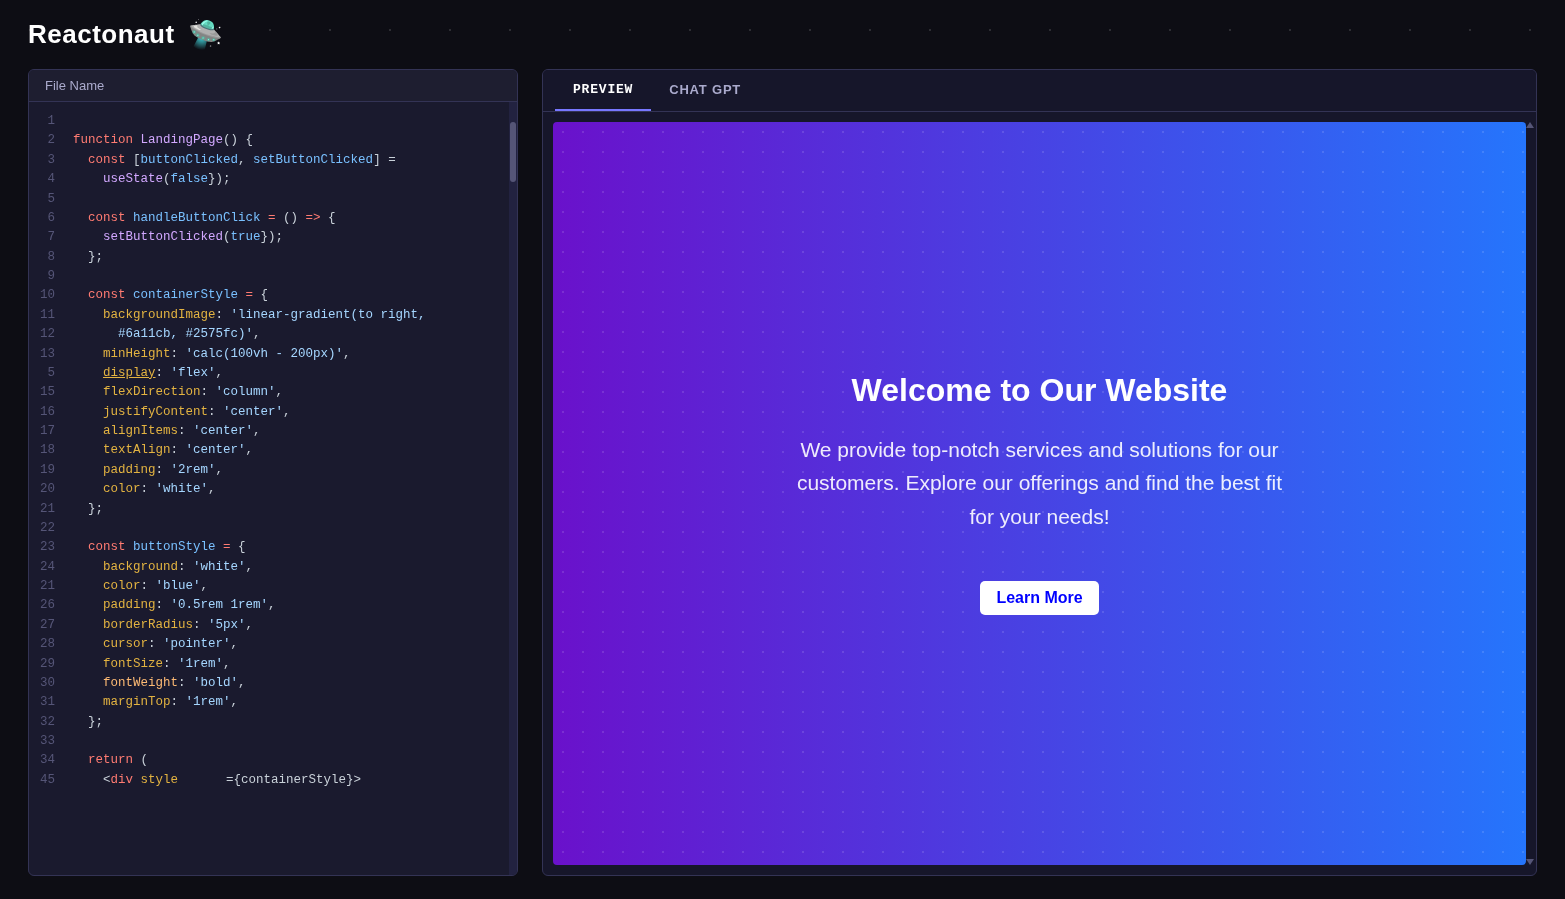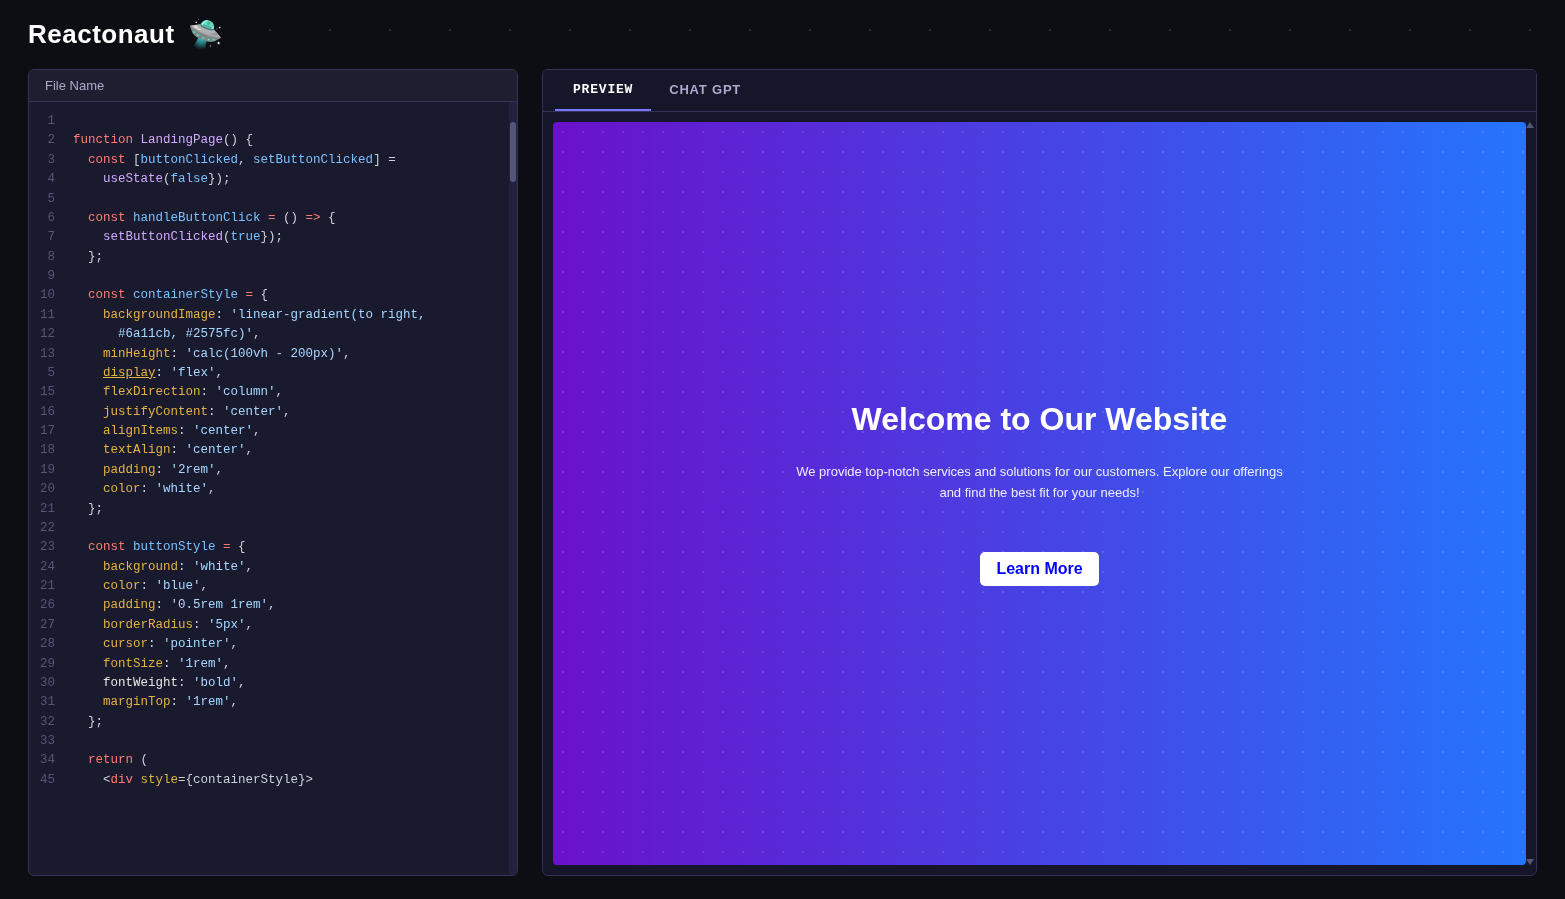--- a/index.html
+++ b/index.html
@@ -198,21 +198,21 @@
     .preview-title {
       font-size: 32px;
       font-weight: 800;
       margin-bottom: 24px;
       color: #ffffff;
       position: relative;
       z-index: 1;
     }
 
     .preview-subtitle {
-      font-size: 13px;
+      font-size: 21px;
       color: rgba(255,255,255,0.9);
       max-width: 500px;
       line-height: 1.6;
       margin-bottom: 32px;
       position: relative;
       z-index: 1;
     }
 
     .preview-button {
       background: white;
@@ -334,26 +334,26 @@
           <div class="code-line"><span style="color: transparent;">&nbsp;&nbsp;&nbsp;&nbsp;</span><span style="color: rgb(227, 179, 65);">color</span><span style="color: rgb(201, 209, 217);">: </span><span style="color: rgb(165, 214, 255);">'white'</span><span style="color: rgb(201, 209, 217);">,</span></div>
           <div class="code-line"><span style="color: transparent;">&nbsp;&nbsp;</span><span style="color: rgb(201, 209, 217);">};</span></div>
           <div class="code-line">&nbsp;</div>
           <div class="code-line"><span style="color: transparent;">&nbsp;&nbsp;</span><span style="color: rgb(255, 123, 114);">const </span><span style="color: rgb(121, 192, 255);">buttonStyle </span><span style="color: rgb(255, 123, 114);">=</span><span style="color: rgb(201, 209, 217);"> {</span></div>
           <div class="code-line"><span style="color: transparent;">&nbsp;&nbsp;&nbsp;&nbsp;</span><span style="color: rgb(227, 179, 65);">background</span><span style="color: rgb(201, 209, 217);">: </span><span style="color: rgb(165, 214, 255);">'white'</span><span style="color: rgb(201, 209, 217);">,</span></div>
           <div class="code-line"><span style="color: transparent;">&nbsp;&nbsp;&nbsp;&nbsp;</span><span style="color: rgb(227, 179, 65);">color</span><span style="color: rgb(201, 209, 217);">: </span><span style="color: rgb(165, 214, 255);">'blue'</span><span style="color: rgb(201, 209, 217);">,</span></div>
           <div class="code-line"><span style="color: transparent;">&nbsp;&nbsp;&nbsp;&nbsp;</span><span style="color: rgb(227, 179, 65);">padding</span><span style="color: rgb(201, 209, 217);">: </span><span style="color: rgb(165, 214, 255);">'0.5rem 1rem'</span><span style="color: rgb(201, 209, 217);">,</span></div>
           <div class="code-line"><span style="color: transparent;">&nbsp;&nbsp;&nbsp;&nbsp;</span><span style="color: rgb(227, 179, 65);">borderRadius</span><span style="color: rgb(201, 209, 217);">: </span><span style="color: rgb(165, 214, 255);">'5px'</span><span style="color: rgb(201, 209, 217);">,</span></div>
           <div class="code-line"><span style="color: transparent;">&nbsp;&nbsp;&nbsp;&nbsp;</span><span style="color: rgb(227, 179, 65);">cursor</span><span style="color: rgb(201, 209, 217);">: </span><span style="color: rgb(165, 214, 255);">'pointer'</span><span style="color: rgb(201, 209, 217);">,</span></div>
           <div class="code-line"><span style="color: transparent;">&nbsp;&nbsp;&nbsp;&nbsp;</span><span style="color: rgb(227, 179, 65); text-align: right;">fontSize</span><span style="color: rgb(201, 209, 217);">: </span><span style="color: rgb(165, 214, 255);">'1rem'</span><span style="color: rgb(201, 209, 217);">,</span></div>
-          <div class="code-line"><span style="color: transparent;">&nbsp;&nbsp;&nbsp;&nbsp;</span><span style="color: #e5e5e5;">fontWeight</span><span style="color: rgb(201, 209, 217);">: </span><span style="color: rgb(165, 214, 255);">'bold'</span><span style="color: rgb(201, 209, 217);">,</span></div>
+          <div class="code-line"><span style="color: transparent;">&nbsp;&nbsp;&nbsp;&nbsp;</span><span style="color: #fdba74;">fontWeight</span><span style="color: rgb(201, 209, 217);">: </span><span style="color: rgb(165, 214, 255);">'bold'</span><span style="color: rgb(201, 209, 217);">,</span></div>
           <div class="code-line"><span style="color: transparent;">&nbsp;&nbsp;&nbsp;&nbsp;</span><span style="color: rgb(227, 179, 65);">marginTop</span><span style="color: rgb(201, 209, 217);">: </span><span style="color: rgb(165, 214, 255);">'1rem'</span><span style="color: rgb(201, 209, 217);">,</span></div>
           <div class="code-line"><span style="color: transparent;">&nbsp;&nbsp;</span><span style="color: rgb(201, 209, 217);">};</span></div>
           <div class="code-line">&nbsp;</div>
           <div class="code-line"><span style="color: transparent;">&nbsp;&nbsp;</span><span style="color: rgb(255, 123, 114);">return </span><span style="color: rgb(201, 209, 217);">(</span></div>
-          <div class="code-line"><span style="color: transparent;">&nbsp;&nbsp;&nbsp;&nbsp;</span><span style="color: rgb(201, 209, 217);">&lt;</span><span style="color: rgb(255, 123, 114);">div </span><span style="color: rgb(227, 179, 65);">style</span><span style="color: rgb(201, 209, 217);">={containerStyle}&gt;</span></div>
+          <div class="code-line"><span style="color: transparent;">&nbsp;&nbsp;&nbsp;&nbsp;</span><span style="color: rgb(201, 209, 217);">&lt;</span><span style="color: rgb(255, 123, 114);">div </span><span style="color: rgb(227, 179, 65);">style</span><span style="color: rgb(201, 209, 217); margin-left: 48px;">={containerStyle}&gt;</span></div>
         </div>
       <div class="scrollbar-indicator">
         <div class="scrollbar-thumb"></div>
       </div>
     </div>
   </div>
 
   <div class="preview-panel">
     <div class="preview-tabs">
       <div class="tab active">PREVIEW</div>

